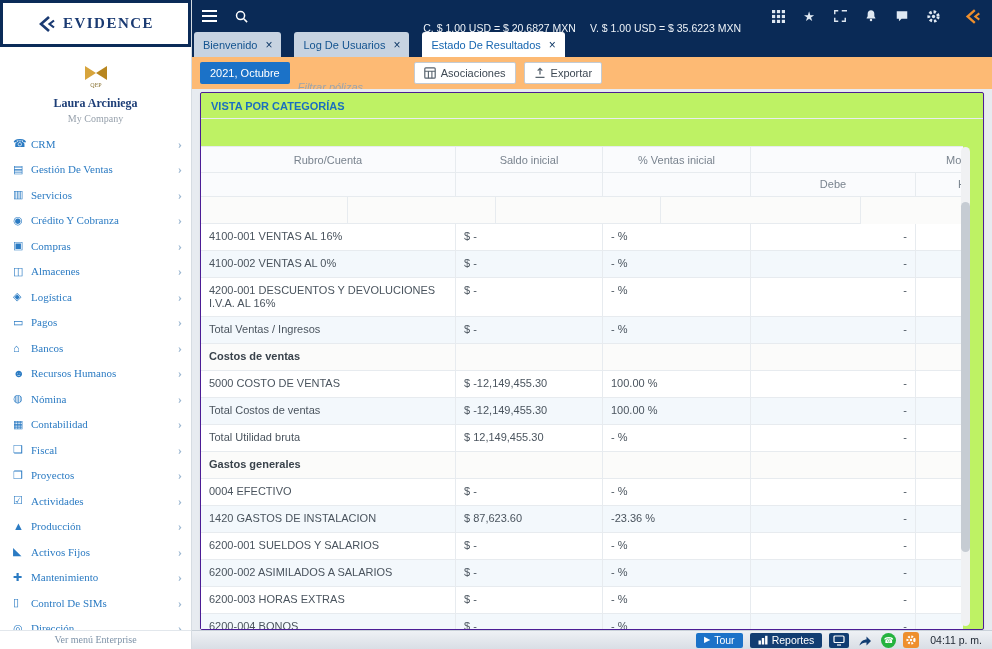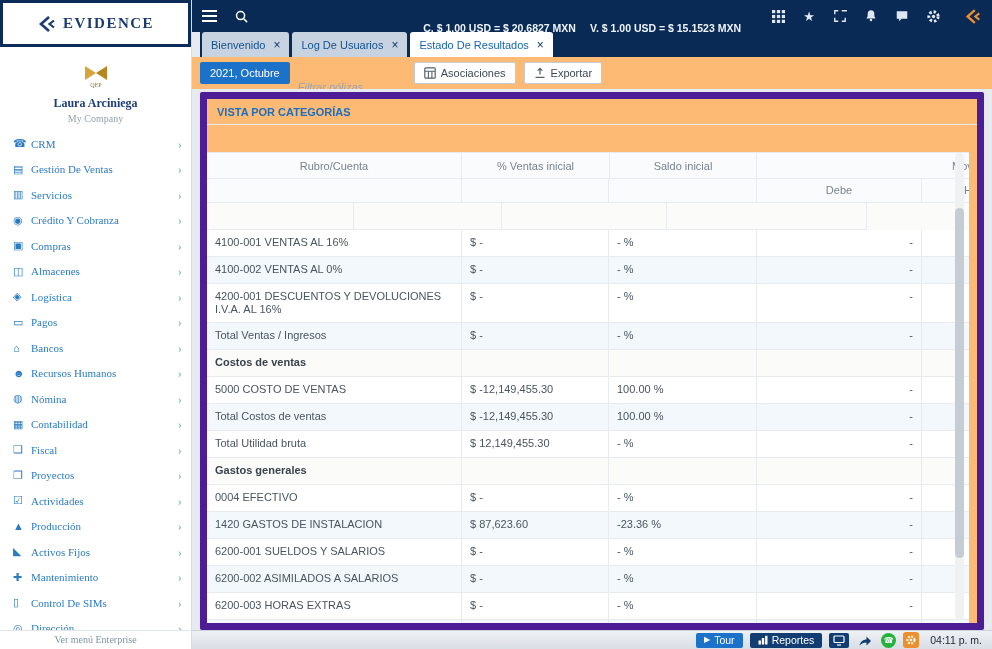--- a/index.html
+++ b/index.html
@@ -5,63 +5,63 @@
   * { margin:0; padding:0; box-sizing:border-box; }
   html,body { background:#555; }
   body { font-family:"Liberation Sans","DejaVu Sans",sans-serif; }
   .app { position:relative; width:992px; height:649px; overflow:hidden; background:#e7ebf0; margin:0 auto; }
 
   
   .topbar { position:absolute; left:192px; top:0; right:0; height:32px; background:#0a2a56;
             display:flex; align-items:center; padding:0 10px 0 8px; gap:14px; }
   .tb-icon { width:18px; height:18px; display:flex; align-items:center; justify-content:center; cursor:pointer; }
   .rates { margin-left:auto; display:flex; gap:14px; align-items:center; }
-  .rate { font-size:10.5px; font-weight:bold; color:#eef3f8; white-space:nowrap;margin-top:24px; }
+  .rate { font-size:10.5px; font-weight:normal; color:#eef3f8; white-space:nowrap;margin-top:24px; }
   .tb-icons { display:flex; gap:13px; align-items:center; margin-left:14px; }
   .glyph-star { color:#dfe8f2; font-size:13px; line-height:1; }
   .brand-orange { margin-left:8px; }
 
   
   .sidebar { position:absolute; left:0; top:0; width:192px; height:649px; background:#fff; border-right:1px solid #d6dce2;font-family:Liberation Serif, serif; }
   .logo-box { height:47px; border:3px solid #0b2b58; display:flex; align-items:center; justify-content:center; gap:6px; background:#fff; }
   .logo-text { font-size:15px; font-weight:bold; letter-spacing:1.5px; color:#1a3a72; }
   .user-box { position:absolute; top:47px; left:0; right:0; height:84px; text-align:center; padding-top:16px; }
   .user-name { font-size:12px; font-weight:bold; color:#1d3e77; margin-top:3px; }
   .user-company { font-size:10px; color:#97a1ac; margin-top:2px; }
   .menu { position:absolute; top:131px; bottom:19px; left:0; right:0; overflow:hidden; }
   .menu-item { height:25.5px; display:flex; align-items:center; padding:0 9px 0 13px; cursor:pointer; }
   .mi-icon { width:18px; font-size:11px; color:#2b7bc3; }
   .mi-label { flex:1; font-size:11px; color:#2b7bc3; white-space:nowrap; overflow:hidden; }
   .mi-chev { font-size:13px; color:#9ab6d0; font-weight:bold; }
   .sidebar-footer { position:absolute; bottom:0; left:0; right:0; height:19px; background:#fff; border-top:1px solid #e2e7ec;
                     font-size:10px; color:#7e93a8; text-align:center; line-height:18px; cursor:pointer; }
 
   
-  .tabbar { position:absolute; left:200px; top:32px; right:0; height:25px; background:#0a2a56;
-            display:flex; align-items:center; gap:3px; padding-left:2px; }
+  .tabbar { position:absolute; left:192px; top:32px; right:0; height:25px; background:#0a2a56;
+            display:flex; align-items:center; gap:13px; padding-left:2px; }
   .tab { height:25px; display:flex; align-items:center; padding:0 9px; font-size:11px;
          background:#c7d3e1; color:#13538f; border-radius:3px 3px 0 0; cursor:pointer; white-space:nowrap; }
   .tab.active { background:#fff; color:#1565b0; }
   .tab-close { margin-left:8px; color:#0e3765; font-size:12px; line-height:1; }
 
   
   .toolbar { position:absolute; left:192px; top:57px; right:0; height:32px; background:#fdba74;
              display:flex; align-items:center; gap:8px; padding:0 8px; }
   .btn-primary { height:22px; padding:0 10px; background:#1b72c8; color:#fff; font-size:11px;
                  border-radius:2px; display:flex; align-items:center; border:none; cursor:pointer; }
   .filter-input { width:108px; border:none; background:transparent; font-size:11px; outline:none; color:#3e4954;
                   font-family:"Liberation Sans","DejaVu Sans",sans-serif;margin-top:28px; }
   .filter-input::placeholder { font-style:italic; color:#9aa4ae; }
   .btn-light { display:flex; align-items:center; gap:5px; height:22px; padding:0 9px; background:#fff;
                border:1px solid #c3cbd3; border-radius:2px; font-size:11px; color:#3e4954; cursor:pointer; }
 
   
   .content { position:absolute; left:192px; top:89px; right:0; bottom:19px; background:#e7ebf0; }
-  .panel { position:absolute; left:8px; top:3px; right:8px; bottom:0; background:#fdba74;
-           border:7px solid #4c1d95; border-radius:2px; box-shadow:0 1px 2px rgba(0,0,0,.08); }
+  .panel { position:absolute; left:8px; top:3px; right:8px; bottom:0; background:#bef264;
+           border:1px solid #4c1d95; border-radius:2px; box-shadow:0 1px 2px rgba(0,0,0,.08); }
   .panel-header { height:26px; line-height:26px; padding-left:10px; color:#1a6fc0; font-weight:bold;
                   font-size:11px; border-bottom:1px solid #e8ecf0; }
   .table-wrap { position:absolute; top:27px; left:0; width:762px; bottom:0; overflow:hidden; padding-top:26px; }
   .rtable { width:915px; }
   .trow, .thead-row { display:flex; background:#fff; }
   .tc { box-sizing:border-box; padding:6px 8px; border-right:1px solid #e7ebef; border-bottom:1px solid #e7ebef;
         font-size:11px; line-height:13px; color:#4a545e; }
   .c1 { width:255px; } .c2 { width:147px; } .c3 { width:148px; } .c4 { width:165px; text-align:right; }
   .c5 { width:200px; text-align:right; } .c45 { width:365px; }
   .th { color:#79838e; background:#fafbfd; }
@@ -230,21 +230,21 @@
         </svg>
     </span>
     <span class="tb-icon">
       <svg width="15" height="15" viewBox="0 0 16 16">
           <circle cx="7" cy="7" r="4.3" fill="none" stroke="#fff" stroke-width="1.6"></circle>
           <line x1="10.4" y1="10.4" x2="14" y2="14" stroke="#fff" stroke-width="1.6"></line>
         </svg>
     </span>
     <div class="rates">
       <span class="rate">C. $ 1.00 USD = $ 20.6827 MXN</span>
-      <span class="rate">V. $ 1.00 USD = $ 15.1523 MXN</span>
+      <span class="rate">V. $ 1.00 USD = $ 35.6223 MXN</span>
     </div>
     <div class="tb-icons">
       <span class="tb-icon">
         <svg width="13" height="13" viewBox="0 0 13 13">
           <g fill="#dfe8f2">
               <rect x="0" y="0" width="3.2" height="3.2"></rect>
               <rect x="4.9" y="0" width="3.2" height="3.2"></rect>
               <rect x="9.8" y="0" width="3.2" height="3.2"></rect>
           <rect x="0" y="4.9" width="3.2" height="3.2"></rect>
               <rect x="4.9" y="4.9" width="3.2" height="3.2"></rect>
@@ -320,22 +320,22 @@
     </button>
   </div>
 
   <div class="content">
     <div class="panel">
       <div class="panel-header">VISTA POR CATEGORÍAS</div>
       <div class="table-wrap">
         <div class="rtable">
           <div class="thead-row r1">
             <div class="tc c1 th center">Rubro/Cuenta</div>
+            <div class="tc c2 th center">Saldo inicial</div>
             <div class="tc c3 th center">% Ventas inicial</div>
-            <div class="tc c2 th center">Saldo inicial</div>
             <div class="tc c45 th group">Movimientos</div>
           </div>
           <div class="thead-row r2">
             <div class="tc c1 th"></div>
             <div class="tc c2 th"></div>
             <div class="tc c3 th"></div>
             <div class="tc c4 th center">Debe</div>
             <div class="tc c5 th haber-th">Haber</div>
           </div>
           <div>

